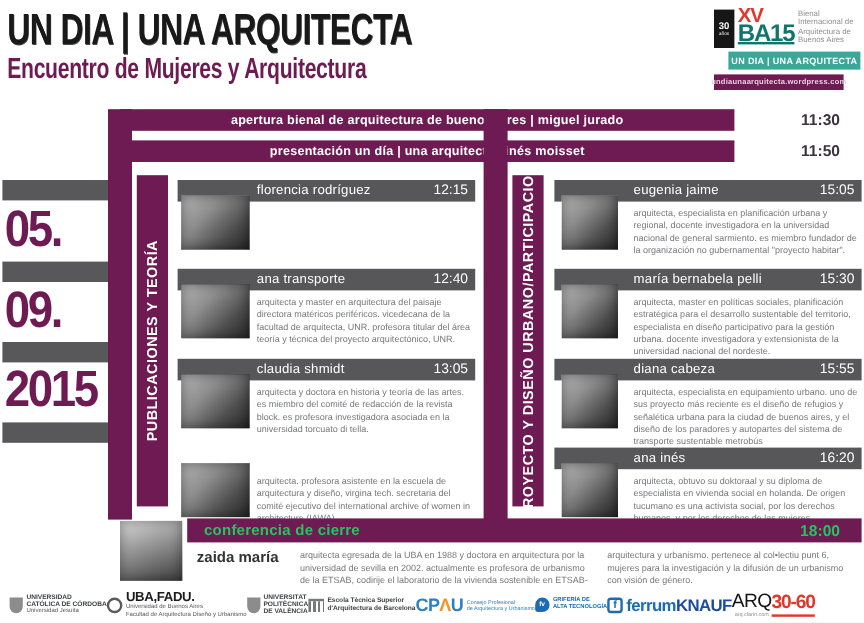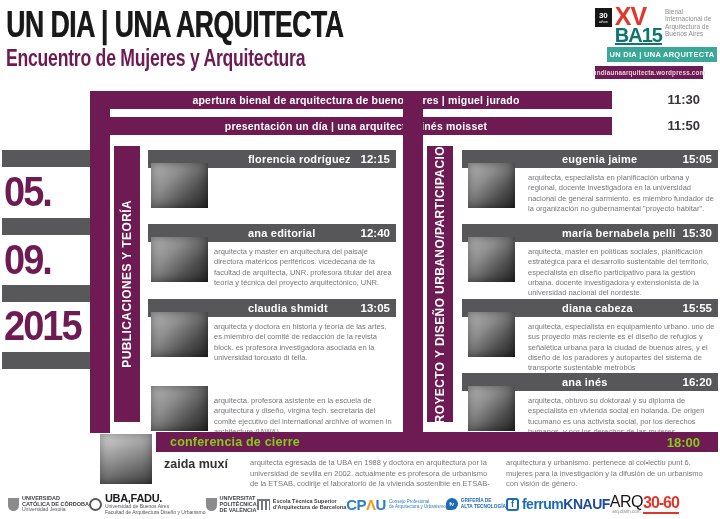--- a/index.html
+++ b/index.html
@@ -13,25 +13,25 @@
     letter-spacing:-0.5px;transform:scale(0.95,1.3);transform-origin:left top;white-space:nowrap;
     text-shadow:0.5px 0.5px 0 #4a4a4a;
   }
   .subtitle{
     position:absolute;left:6px;top:44px;font-size:21px;font-weight:bold;color:#6d1b52;
     transform:scale(0.84,1.15);transform-origin:left top;white-space:nowrap;letter-spacing:-0.3px;
   }
   
   .logo{position:absolute;top:6px;right:3px;width:122px;display:flex;flex-direction:column;align-items:flex-end;}
   .logo-row1{display:flex;align-items:flex-start;gap:3px;}
-  .badge30{width:17px;height:19px;background:#161616;color:#fff;display:flex;flex-direction:column;align-items:center;justify-content:center;line-height:1;margin-top:2px;}
+  .badge30{width:17px;height:32px;background:#161616;color:#fff;display:flex;flex-direction:column;align-items:center;justify-content:center;line-height:1;margin-top:2px;}
   .badge30 .n{font-size:8px;font-weight:bold;}
   .badge30 .s{font-size:4px;}
   .xvstack{line-height:0.85;text-align:left;}
-  .xv{font-size:25px;font-weight:bold;color:#e4372c;letter-spacing:-1px;}
+  .xv{font-size:17px;font-weight:bold;color:#e4372c;letter-spacing:-1px;}
   .ba15{font-size:20px;font-weight:bold;color:#0f766e;letter-spacing:-1px;text-decoration:underline;}
   .bienal-lines{font-size:6.5px;color:#8d8e91;line-height:1.12;text-align:left;padding-top:2px;}
   .tag-teal{margin-top:3px;width:110px;height:15px;background:#3aa897;color:#fff;font-size:7.5px;font-weight:bold;display:flex;align-items:center;justify-content:center;letter-spacing:0.3px;}
   .tag-purple{margin-top:4px;margin-right:14px;width:108px;height:13px;background:#6d1b52;color:#e9cede;font-size:6.3px;font-weight:bold;display:flex;align-items:center;justify-content:center;letter-spacing:0.2px;}
   
   .sched{position:absolute;left:100px;width:512px;height:18px;background:#6d1b52;color:#fff;display:flex;align-items:center;justify-content:center;font-size:10.5px;font-weight:bold;letter-spacing:0.2px;}
   .sched.b1{top:91px;}
   .sched.b2{top:117px;}
   .sched-time{position:absolute;left:612px;width:88px;text-align:right;font-size:13px;font-weight:bold;color:#3a333c;}
   .sched-time.t1{top:92px;}
@@ -44,31 +44,31 @@
   .vline{position:absolute;top:91px;width:20px;height:342px;background:#6d1b52;}
   .vline.vl{left:90px;} .vline.vr{left:403px;}
   .track{position:absolute;top:146px;width:26px;height:276px;background:#6d1b52;display:flex;align-items:center;justify-content:center;}
   .track.tl{left:114px;} .track.tr{left:427px;}
   .track span{writing-mode:vertical-rl;transform:rotate(180deg);color:#fff;font-size:12px;font-weight:bold;letter-spacing:0.4px;white-space:nowrap;}
   
   .entry{position:absolute;height:72px;}
   .entry.L{left:148px;width:248px;}
   .entry.R{left:462px;width:256px;}
   .ebar{position:absolute;top:0;left:0;right:0;height:18px;background:#57575a;color:#fff;display:flex;align-items:center;}
-  .ename{margin-left:100px;font-weight:bold;font-size:11px;letter-spacing:0.2px;}
-  .etime{margin-left:auto;margin-right:6px;font-weight:bold;font-size:11.5px;text-align:center;}
+  .ename{margin-left:66px;font-weight:normal;font-size:11px;letter-spacing:0.2px;}
+  .etime{margin-left:auto;margin-right:6px;font-weight:normal;font-size:11.5px;text-align:center;}
   .ephoto{position:absolute;left:3px;top:13px;width:57px;height:45px;
     background:linear-gradient(135deg,#b8b8b8 0%,#8e8e8e 35%,#4e4e4e 70%,#242424 100%);
     box-shadow:inset 0 0 10px rgba(0,0,0,.45);}
   .entry.R .ephoto{left:6px;width:47px;}
   .ebio{position:absolute;left:66px;top:23px;right:3px;font-size:7.5px;line-height:1.38;color:#77787b;}
   
   .conf-photo{position:absolute;left:100px;top:434px;width:52px;height:50px;
     background:linear-gradient(160deg,#d9d9d9 0%,#9a9a9a 40%,#3c3c3c 100%);box-shadow:inset 0 0 10px rgba(0,0,0,.4);}
-  .conf-bar{position:absolute;left:156px;top:432px;width:562px;height:20px;background:#6d1b52;color:#84cc16;display:flex;align-items:center;}
+  .conf-bar{position:absolute;left:156px;top:432px;width:562px;height:20px;background:#6d1b52;color:#22c55e;display:flex;align-items:center;}
   .conf-label{margin-left:14px;font-size:12.5px;font-weight:bold;letter-spacing:0.2px;}
   .conf-time{margin-left:auto;margin-right:18px;font-size:13px;font-weight:bold;}
   .conf-name{position:absolute;left:164px;top:457px;font-size:12.5px;font-weight:bold;color:#333036;}
   .conf-bio{position:absolute;top:458px;font-size:7.5px;line-height:1.4;color:#77787b;}
   .conf-bio.c1{left:250px;width:246px;}
   .conf-bio.c2{left:506px;width:210px;}
   
   .footer{position:absolute;left:0;top:489px;width:660px;height:30px;background:#fff;display:flex;align-items:center;justify-content:space-between;padding:0 8px;box-sizing:border-box;}
   .lg{display:flex;align-items:center;gap:3px;white-space:nowrap;}
   .lg .tiny{font-size:5px;line-height:1.15;color:#55565a;}
@@ -140,21 +140,21 @@
 
   <div class="entry L" style="top:150px">
     <div class="ebar">
       <span class="ename">florencia rodríguez</span>
       <span class="etime">12:15</span>
     </div>
     <div class="ephoto"></div>
   </div>
   <div class="entry L" style="top:224px">
     <div class="ebar">
-      <span class="ename">ana editorial</span>
+      <span class="ename">ana transporte</span>
       <span class="etime">12:40</span>
     </div>
     <div class="ephoto"></div>
     <div class="ebio">arquitecta y master en arquitectura del paisaje directora matéricos periféricos. vicedecana de la facultad de arquitecta, UNR. profesora titular del área teoría y técnica del proyecto arquitectónico, UNR.</div>
   </div>
   <div class="entry L" style="top:299px">
     <div class="ebar">
       <span class="ename">claudia shmidt</span>
       <span class="etime">13:05</span>
     </div>
@@ -197,21 +197,21 @@
     </div>
     <div class="ephoto"></div>
     <div class="ebio">arquitecta, obtuvo su doktoraal y su diploma de especialista en vivienda social en holanda. De origen tucumano es una activista social, por los derechos humanos, y por los derechos de las mujeres.</div>
   </div>
 
   <div class="conf-photo"></div>
   <div class="conf-bar">
     <span class="conf-label">conferencia de cierre</span>
     <span class="conf-time">18:00</span>
   </div>
-  <div class="conf-name">zaida muxí</div>
+  <div class="conf-name">zaida maría</div>
   <div class="conf-bio c1">arquitecta egresada de la UBA en 1988 y doctora en arquitectura por la universidad de sevilla en 2002. actualmente es profesora de urbanismo de la ETSAB, codirije el laboratorio de la vivienda sostenible en ETSAB-UPC. experta en género,</div>
   <div class="conf-bio c2">arquitectura y urbanismo. pertenece al col•lectiu punt 6, mujeres para la investigación y la difusión de un urbanismo con visión de género.</div>
 
   <div class="footer">
     <div class="lg">
       <div class="crest"></div>
       <div class="tiny"><b>UNIVERSIDAD</b><b>CATÓLICA DE CÓRDOBA</b><span>Universidad Jesuita</span></div>
     </div>
     <div class="lg">
       <div class="seal"></div>

